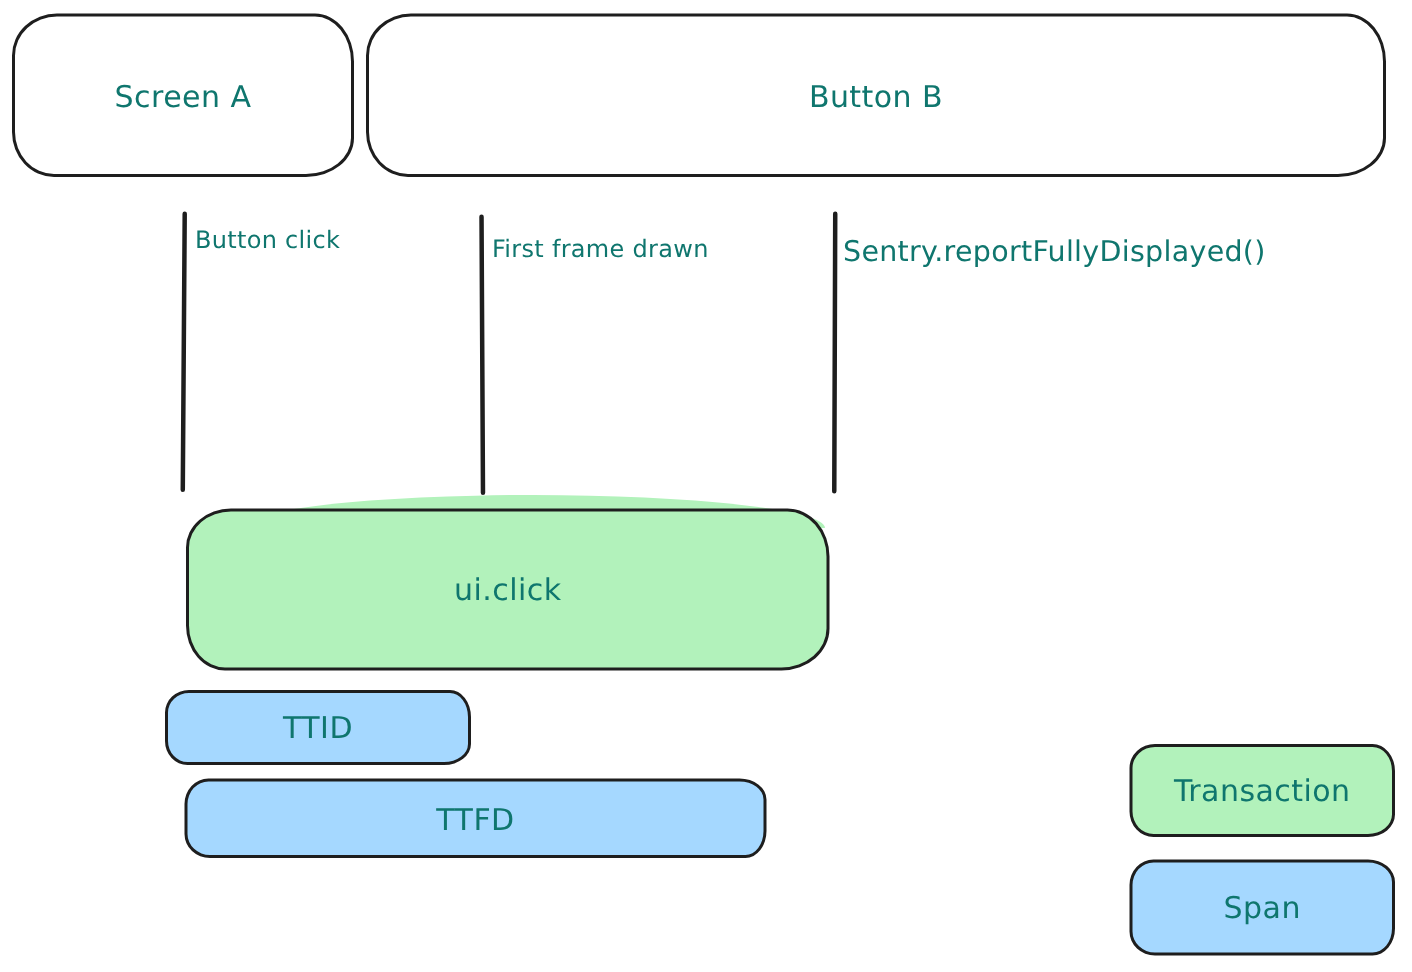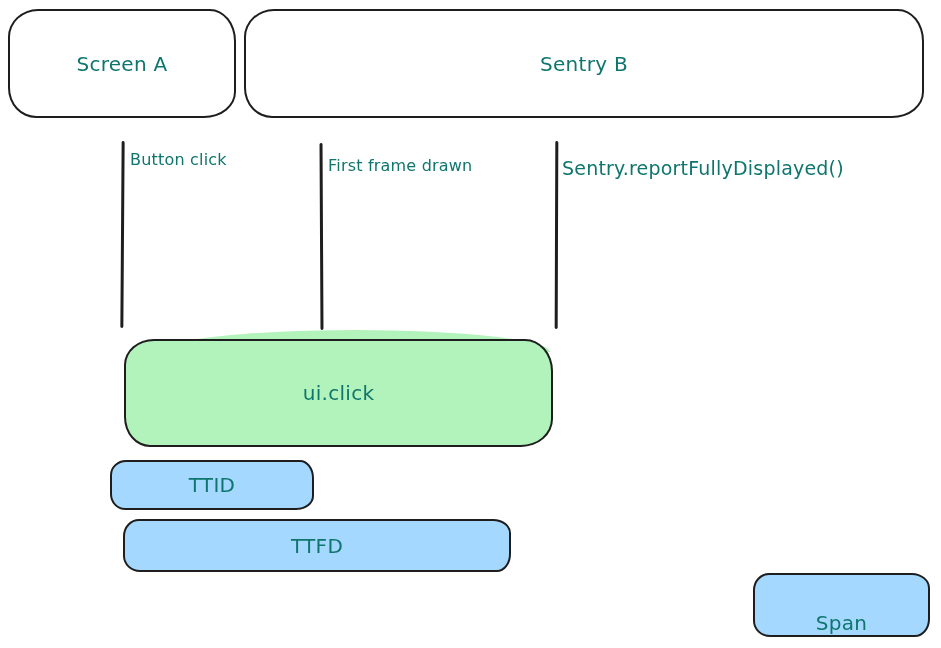--- a/index.html
+++ b/index.html
@@ -84,21 +84,21 @@
 </style>
 </head>
 <body>
 
 <div class="canvas">
 
   <div class="box screen screen-a">
     <span>Screen A</span>
   </div>
   <div class="box screen screen-b">
-    <span>Sentry B</span>
+    <span>Button B</span>
   </div>
 
   <div class="marker-line marker-line-1"></div>
   <div class="marker-line marker-line-2"></div>
   <div class="marker-line marker-line-3"></div>
 
   <div class="marker-label marker-label-1">Button click</div>
   <div class="marker-label marker-label-2">First frame drawn</div>
   <div class="marker-label marker-label-3">Sentry.reportFullyDisplayed()</div>
 
@@ -106,17 +106,20 @@
   <div class="box bar-uiload" style="background: rgb(178, 242, 187);">
     <span>ui.click</span>
   </div>
   <div class="box bar-ttid" style="background: rgb(165, 216, 255);">
     <span>TTID</span>
   </div>
   <div class="box bar-ttfd" style="background: rgb(165, 216, 255);">
     <span>TTFD</span>
   </div>
 
-  <div class="box legend-span" style="background: rgb(165, 216, 255); align-items: flex-end;">
+  <div class="box legend-transaction" style="background: rgb(178, 242, 187);">
+    <span>Transaction</span>
+  </div>
+  <div class="box legend-span" style="background: rgb(165, 216, 255);">
     <span>Span</span>
   </div>
 
 </div>
 
 </body></html>

